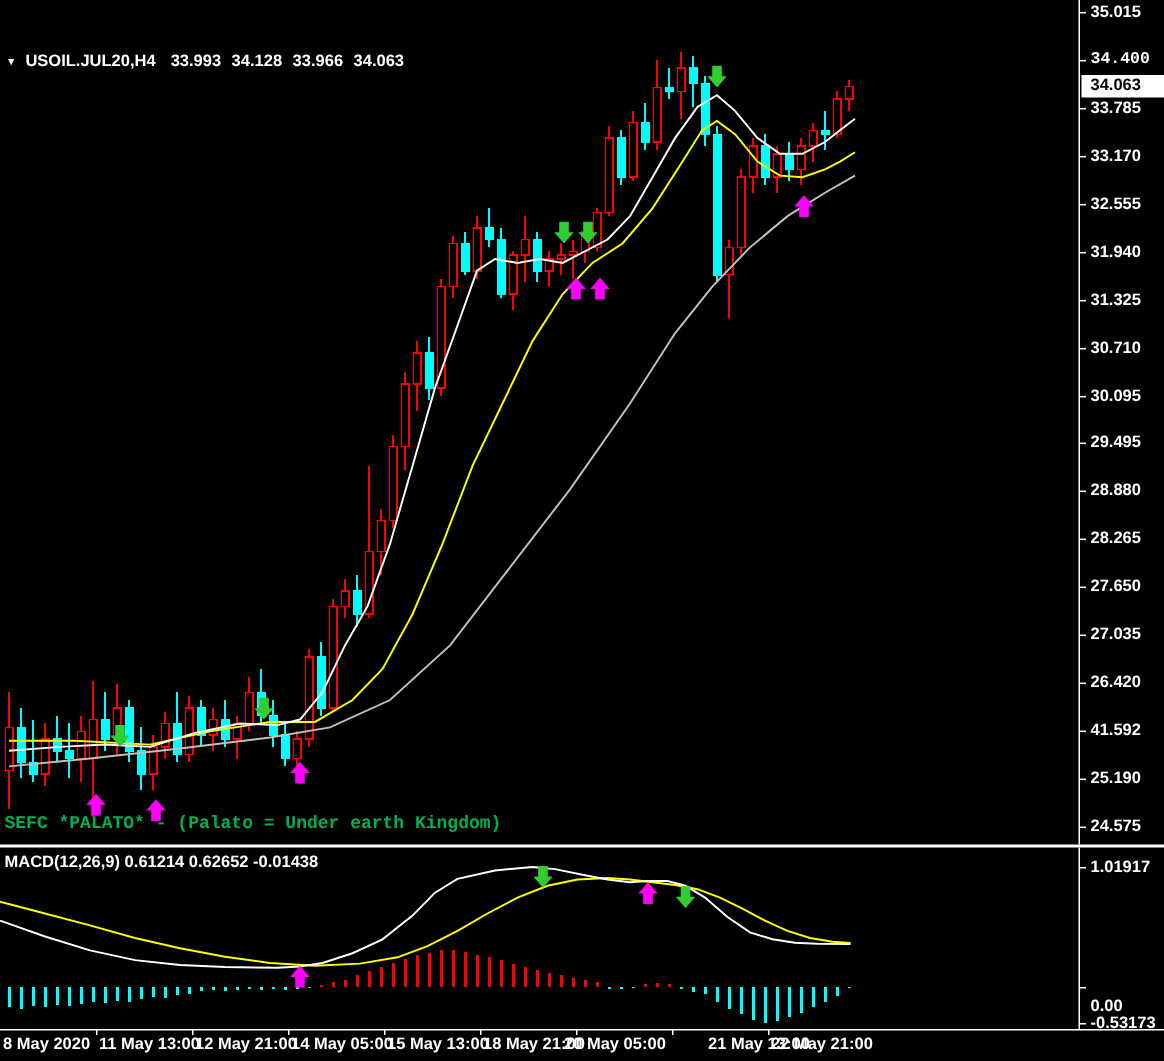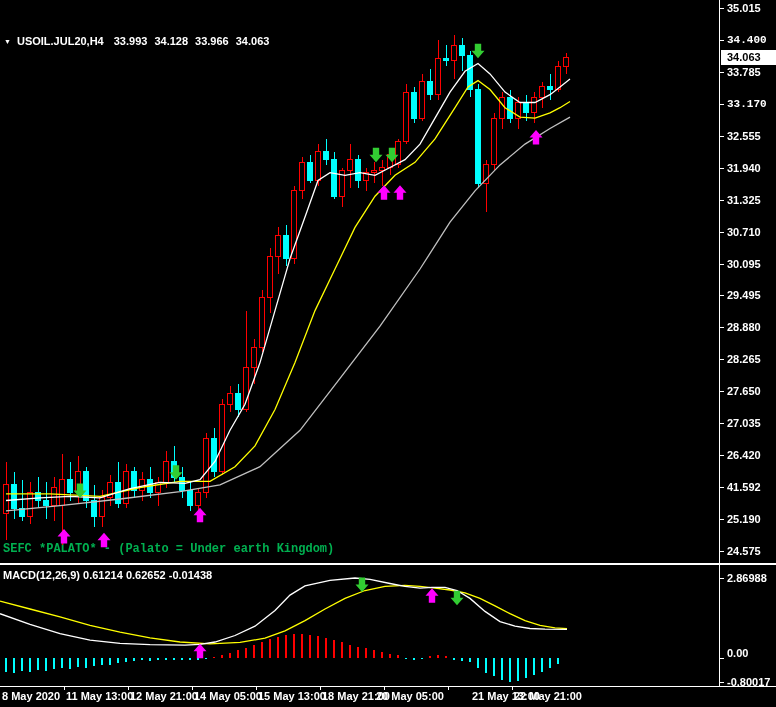--- a/index.html
+++ b/index.html
@@ -210,21 +210,21 @@
 
 <div class="abs" id="main-scale">
   <div id="cur-price" style="top: 50px;">34.063</div>
 <div class="pdash" style="top: 8px;"></div>
     <div class="plab" style="top: 2px;">35.015</div>
     <div class="pdash" style="top: 40px;"></div>
     <div class="plab" style="top: 34px; font-family: Liberation Mono, monospace;">34.400</div>
     <div class="pdash" style="top: 72px;"></div>
     <div class="plab" style="top: 66px;">33.785</div>
     <div class="pdash" style="top: 104px;"></div>
-    <div class="plab" style="top: 98px; font-family: Liberation Mono, monospace;">33.170</div>
+    <div class="plab" style="top: 98px;">33.170</div>
     <div class="pdash" style="top: 136px;"></div>
     <div class="plab" style="top: 130px;">32.555</div>
     <div class="pdash" style="top: 168px;"></div>
     <div class="plab" style="top: 162px;">31.940</div>
     <div class="pdash" style="top: 200px;"></div>
     <div class="plab" style="top: 194px;">31.325</div>
     <div class="pdash" style="top: 232px;"></div>
     <div class="plab" style="top: 226px;">30.710</div>
     <div class="pdash" style="top: 264px;"></div>
     <div class="plab" style="top: 258px;">30.095</div>
@@ -329,25 +329,25 @@
     <path d="M0 0 L-6.5 7.5 L-3.2 7.5 L-3.2 14.5 L3.2 14.5 L3.2 7.5 L6.5 7.5 Z" fill="#FF00FF" transform="translate(200,78.8)"></path>
     <path d="M0 0 L-6.5 7.5 L-3.2 7.5 L-3.2 14.5 L3.2 14.5 L3.2 7.5 L6.5 7.5 Z" fill="#FF00FF" transform="translate(432,23.2)"></path>
     <path d="M0 0 L-6.5 -7.5 L-3.2 -7.5 L-3.2 -14.5 L3.2 -14.5 L3.2 -7.5 L6.5 -7.5 Z" fill="#32CD32" transform="translate(362,26.9)"></path>
     <path d="M0 0 L-6.5 -7.5 L-3.2 -7.5 L-3.2 -14.5 L3.2 -14.5 L3.2 -7.5 L6.5 -7.5 Z" fill="#32CD32" transform="translate(457,40.3)"></path>
   </svg>
 
 <div class="abs" id="macd-label">MACD(12,26,9) 0.61214 0.62652 -0.01438</div>
 
 <div class="abs" id="macd-scale">
     <div class="pdash" style="top: 13px;"></div>
-    <div class="plab" style="top: 7px;">2.86988</div>
+    <div class="plab" style="top: 7px;">1.01917</div>
     <div class="pdash" style="top: 93px;"></div>
-    <div class="plab" style="top: 82px;">0.00</div>
+    <div class="plab" style="top: 100px;">0.00</div>
     <div class="pdash" style="top: 117px;"></div>
-    <div class="plab" style="top: 111px;">-0.80017</div>
+    <div class="plab" style="top: 111px;">-0.53173</div>
   </div>
 
 <div class="abs sep" id="axis-line"></div>
 <div class="abs" id="time-axis">
     <div class="tlab" style="left: 2px;">8 May 2020</div>
     <div class="ttick" style="left: 64px;"></div>
     <div class="tlab" style="left: 66px;">11 May 13:00</div>
     <div class="ttick" style="left: 128px;"></div>
     <div class="tlab" style="left: 130px;">12 May 21:00</div>
     <div class="ttick" style="left: 192px;"></div>

